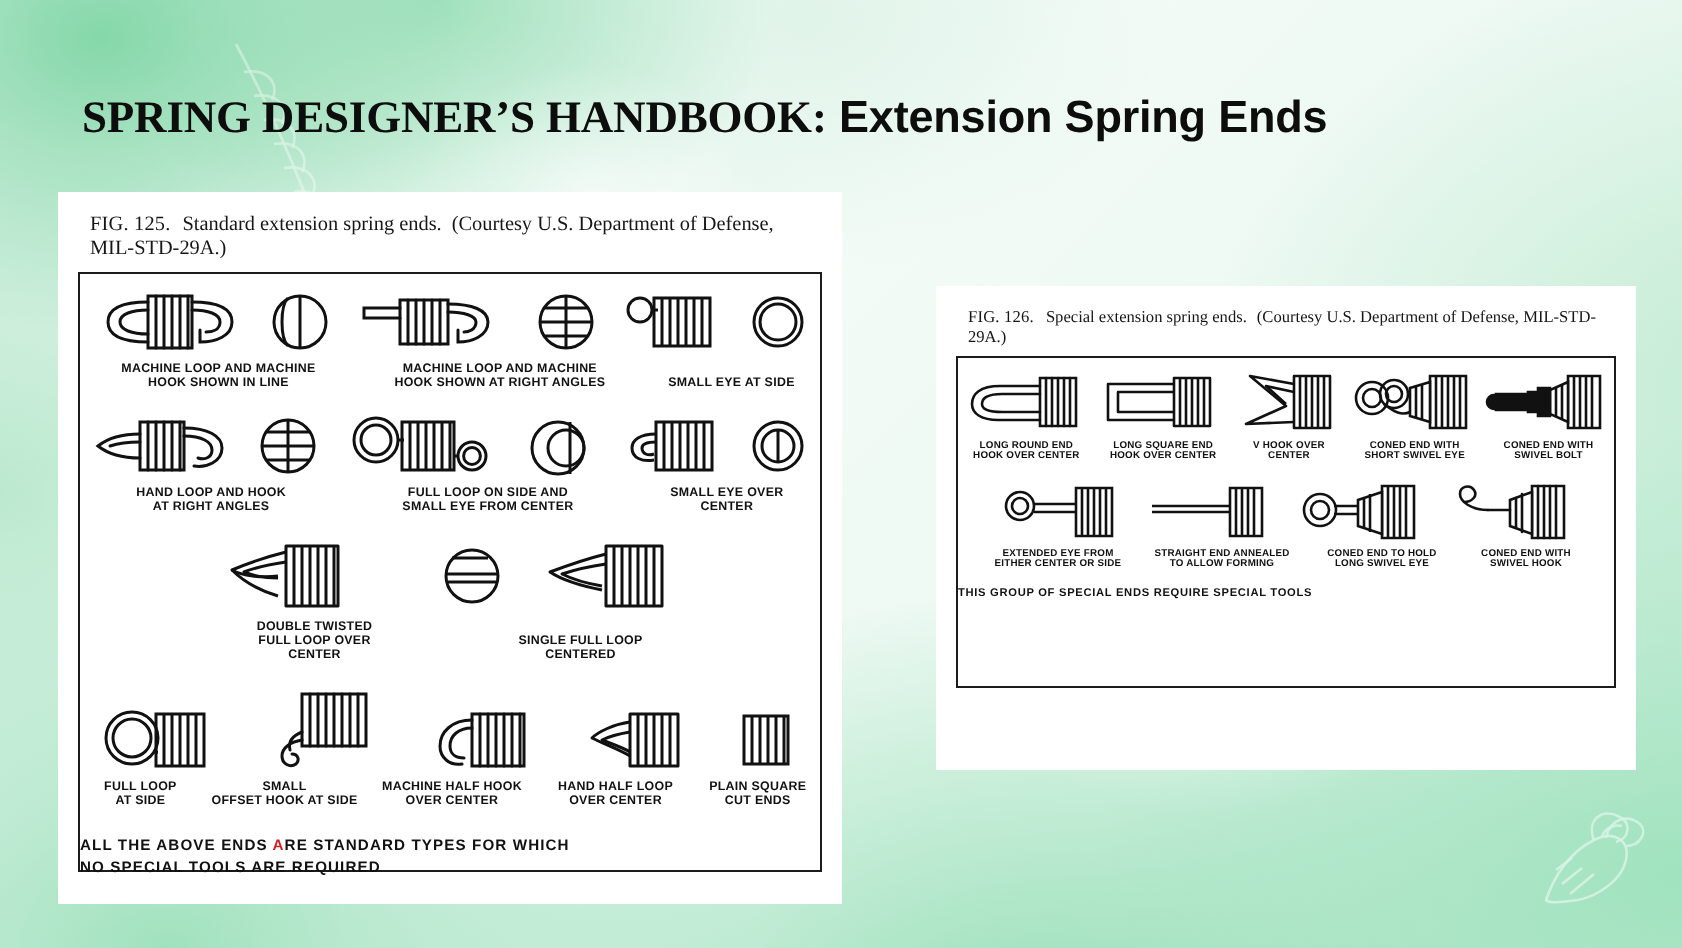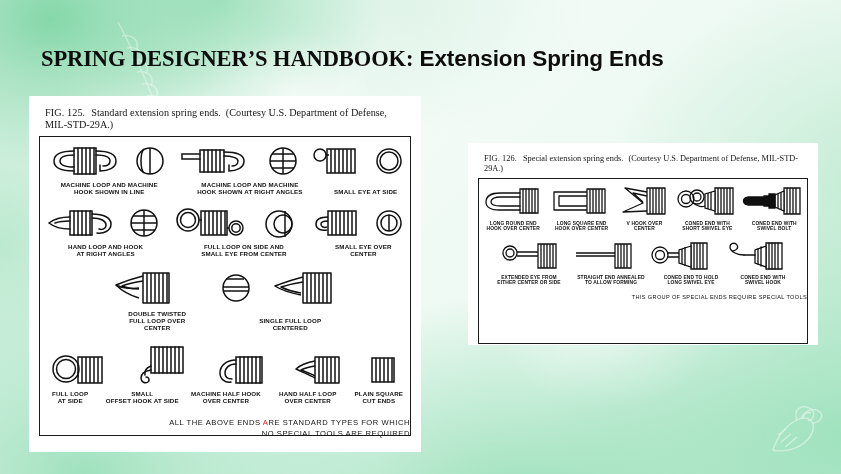--- a/index.html
+++ b/index.html
@@ -60,21 +60,21 @@
   #title .t-bold   { font-weight: 700; font-family: Liberation Serif, serif; }
   #title .t-normal { font-weight: 600; }
 
   
   .fig-panel {
     position: absolute;
     background: #ffffff;
     padding: 8px 10px 9px 10px;
   }
   #fig125-panel { left: 29px;  top: 96px;  width: 392px; height: 356px; }
-  #fig126-panel { left: 468px; top: 143px; width: 350px; height: 202px; }
+  #fig126-panel { left: 468px; top: 143px; width: 350px; height: 242px; }
 
   .fig-caption {
     font-family: "Liberation Serif", serif;
     color: #161616;
     line-height: 1.18;
   }
   #fig125-panel .fig-caption { font-size: 10.2px; padding: 3px 4px 5px 6px; }
   #fig126-panel .fig-caption { font-size: 8.3px;  padding: 3px 4px 4px 6px; }
   .fig-caption .fig-num { letter-spacing: .1px; }
   .fig-caption .gap1 { display:inline-block; width:6px; }
@@ -107,22 +107,22 @@
     font-family: "Liberation Sans", sans-serif;
     font-weight: 700;
     color: #111;
     white-space: pre-line;
     line-height: 1.12;
   }
   #fig125-panel .fig-label { font-size: 6.2px; letter-spacing: .15px; margin-top: 2px; }
   #fig126-panel .fig-label { font-size: 4.9px; letter-spacing: .12px; margin-top: 2px; }
 
   .fig-footer {
-    text-align: right;
-    font-weight: 400;
+    text-align: left;
+    font-weight: 700;
     color: #111;
     white-space: pre-line;
     line-height: 1.45;
   }
   #fig125-panel .fig-footer {
     font-size: 7.6px; letter-spacing: .55px; margin-top: 12px;
   }
   #fig126-panel .fig-footer {
     font-size: 5.6px; letter-spacing: .35px; margin-top: 7px;
   }

